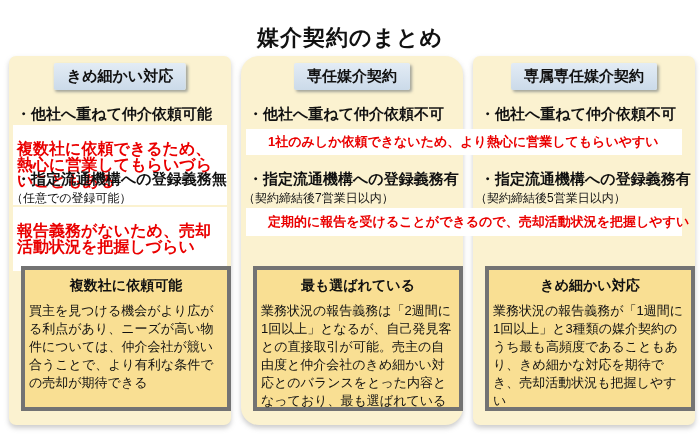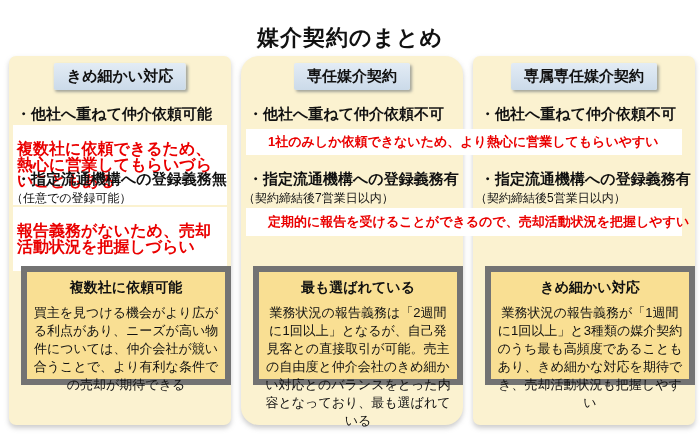--- a/index.html
+++ b/index.html
@@ -46,25 +46,25 @@
     position:absolute;left:2px;top:134px;font-size:12px;font-weight:500;color:#111;
     white-space:nowrap;
   }
   .note{
     position:absolute;left:4px;right:4px;background:var(--note-bg);
     color:var(--note-red);font-size:16px;font-weight:600;line-height:16px;
     padding:16px 4px;
   }
   .note1{top:69px;} .note2{top:151px;}
   .inner-box{
-    position:absolute;top:210px;left:12px;right:0;height:119px;
-    background:var(--box-bg);border:6px solid #737373;
+    position:absolute;top:210px;left:12px;right:0;height:145px;
+    background:var(--box-bg);border:4px solid #737373;
   }
   .box-title{text-align:center;font-size:14px;font-weight:600;margin-top:7px;color:#111;}
-  .box-body{font-size:13px;font-weight:500;line-height:18px;margin-top:7px;padding:0 4px;color:#111;text-align:center;}
+  .box-body{font-size:13px;font-weight:500;line-height:18px;margin-top:7px;padding:0 4px;color:#111;}
   .shared-note{
     position:absolute;left:246px;width:436px;background:var(--note-bg);
     color:var(--note-red);font-size:13px;font-weight:600;
     padding-left:22px;display:flex;align-items:center;white-space:nowrap;z-index:5;
   }
   .sn1{top:73px;height:26px;}
   .sn2{top:152px;height:28px;}
 </style>
 </head>
 <body>

